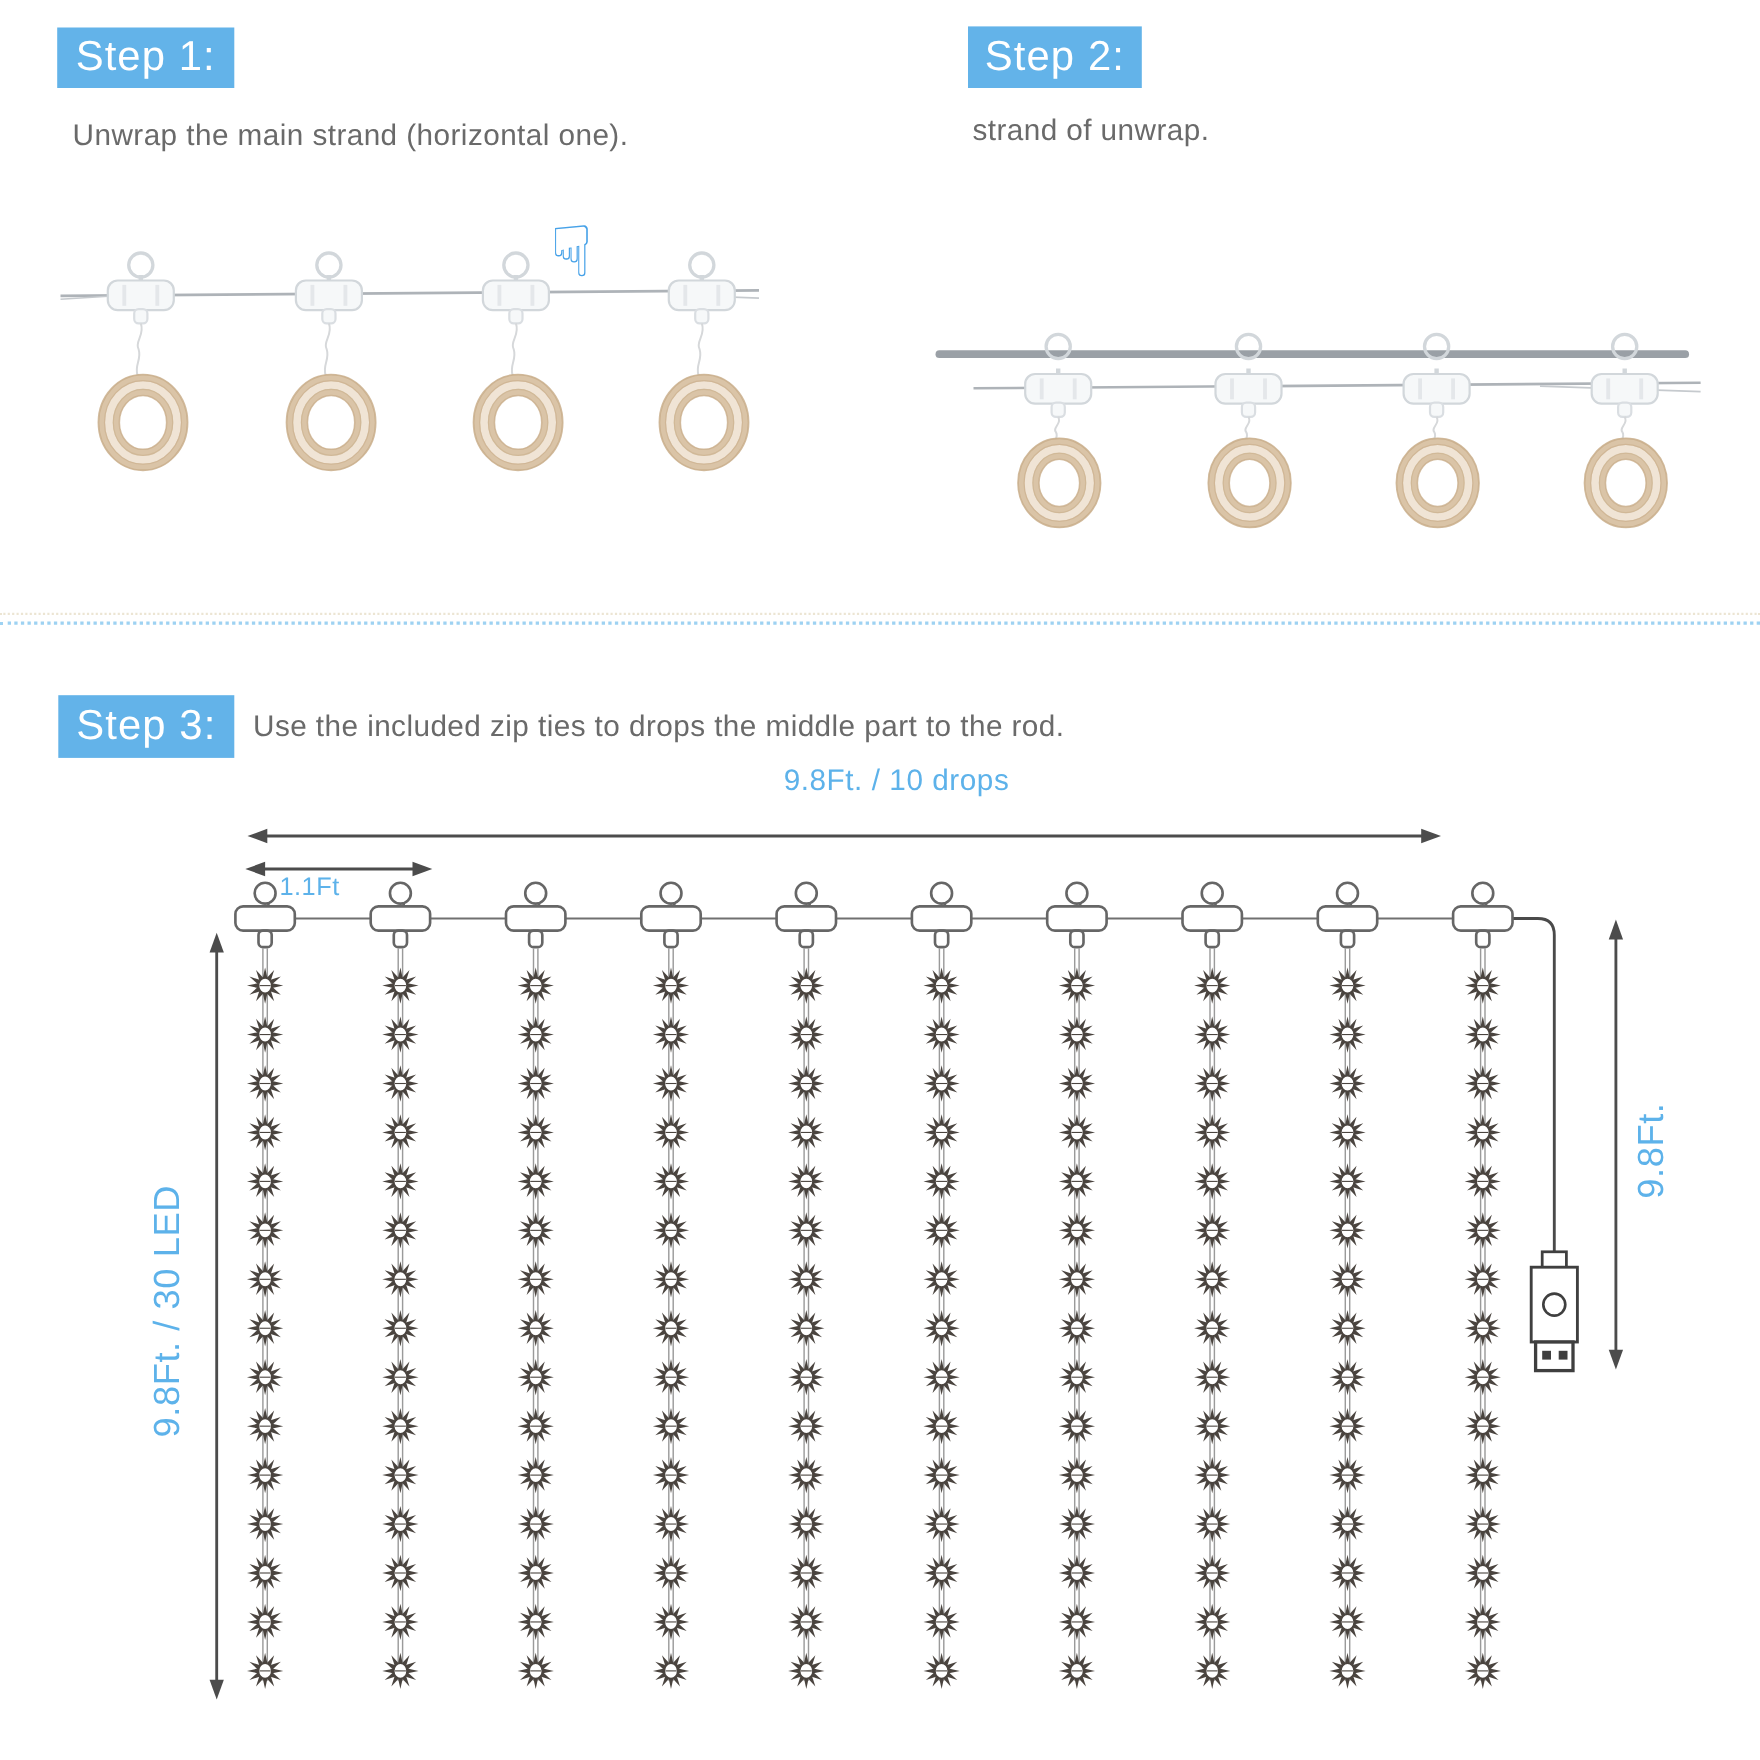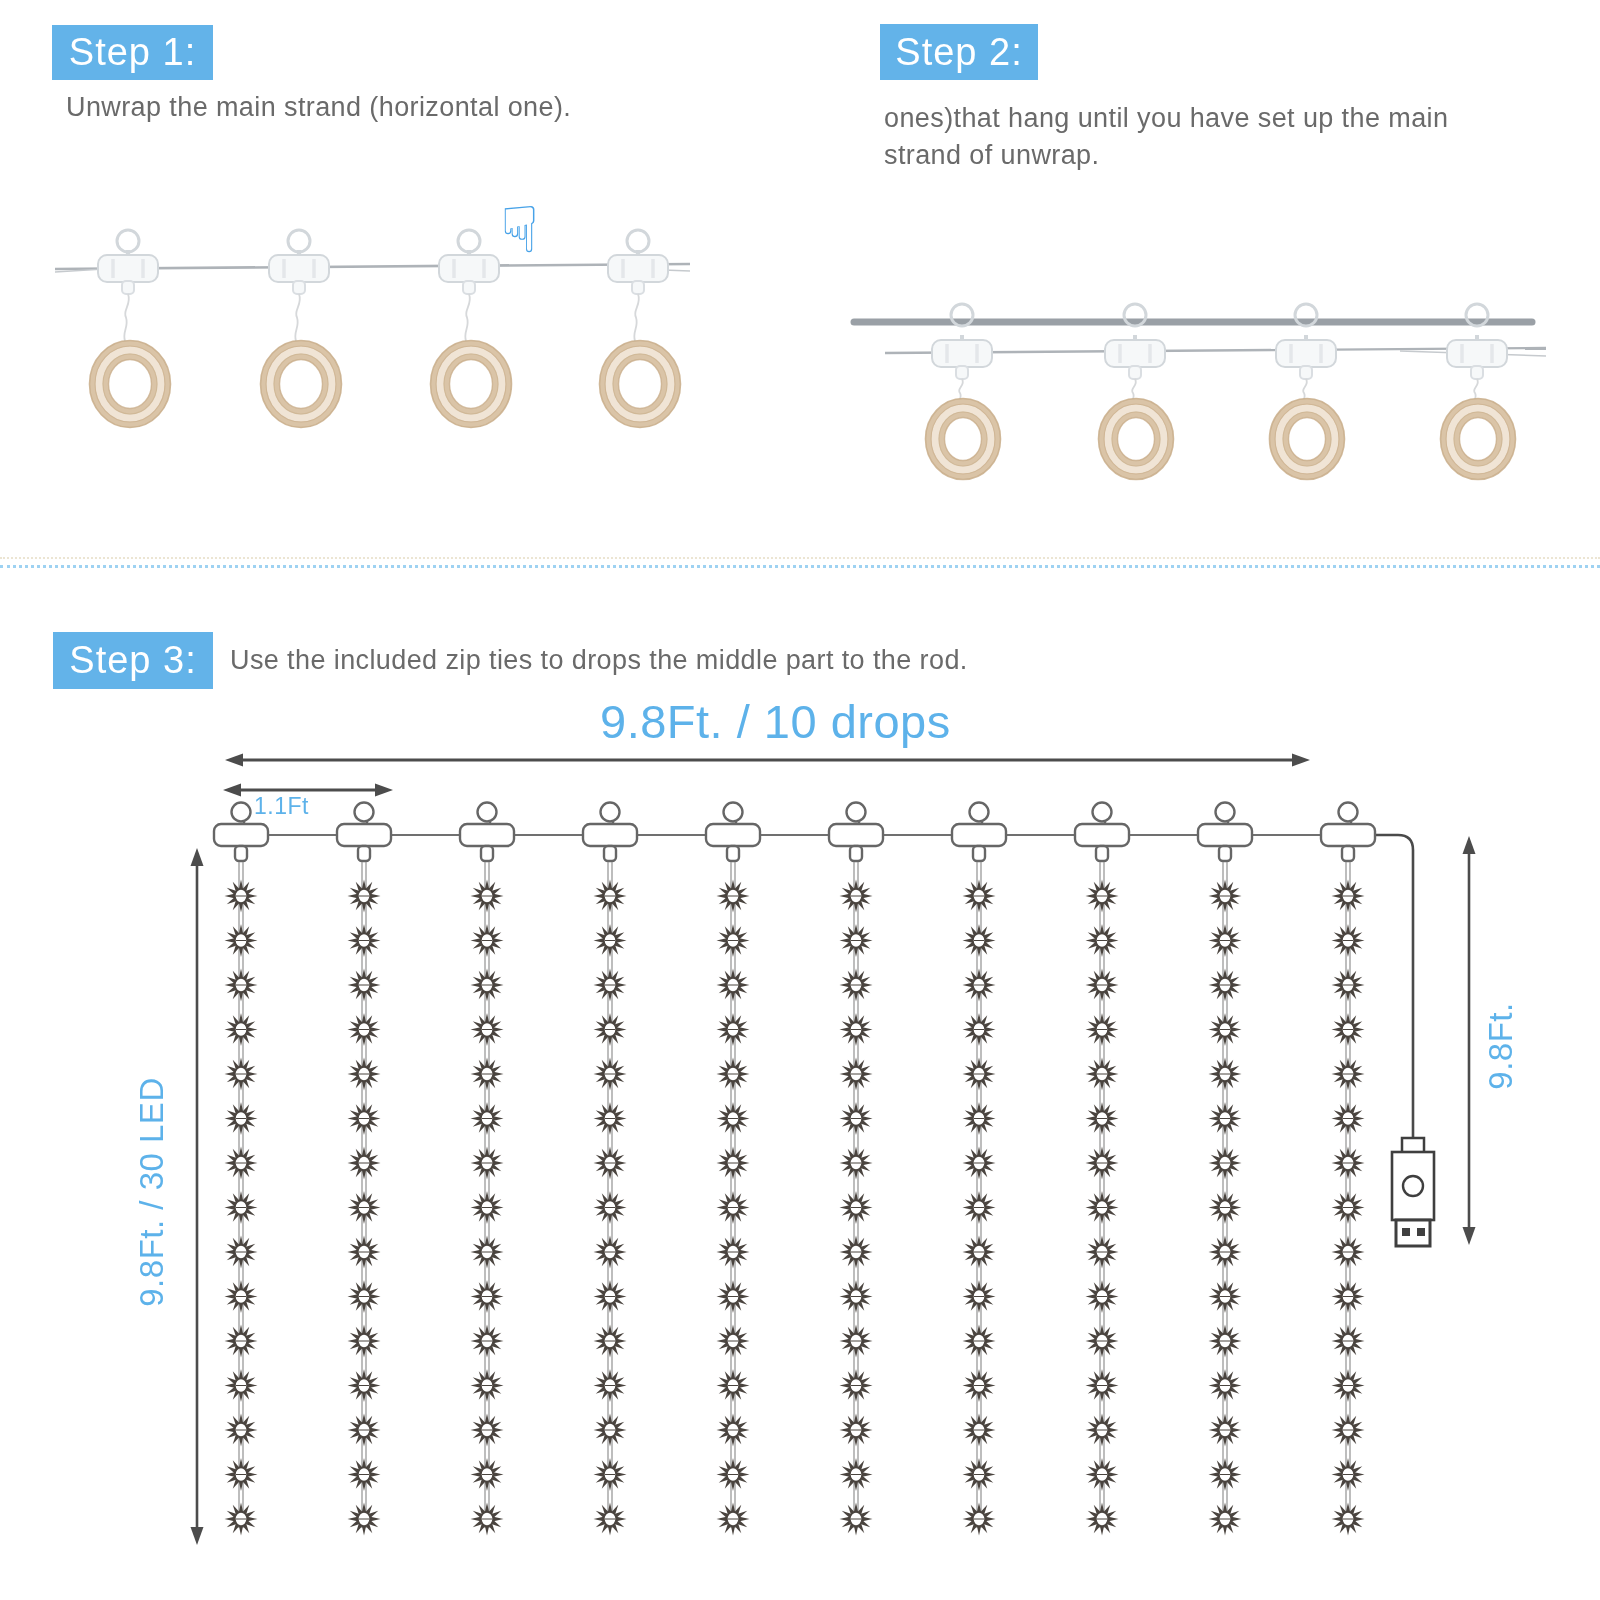--- a/index.html
+++ b/index.html
@@ -16,21 +16,21 @@
   svg{position:absolute;overflow:visible;}
 </style>
 </head>
 <body>
 
 <div id="page">
 
   <div class="badge" style="left:52px;top:25px;width:161px;height:55px;">
     <span>Step 1:</span>
   </div>
-  <div class="bodytext" style="left:66px;top:92px;">Unwrap the main strand (horizontal one).</div>
+  <div class="bodytext" style="left:66px;top:108px;">Unwrap the main strand (horizontal one).</div>
   <div id="step1-art" style="position:absolute;left:30px;top:205px;width:680px;height:250px;">
       <svg width="680" height="250" viewBox="0 0 680 250">
         <line x1="25" y1="64" x2="660" y2="59" stroke="#aeb3b8" stroke-width="2.6"></line>
         <line x1="580" y1="63" x2="660" y2="66" stroke="#c6cace" stroke-width="1.5"></line>
         <line x1="25" y1="67" x2="90" y2="63" stroke="#c6cace" stroke-width="1.5"></line>
         <g>
           <circle cx="98" cy="36" r="11" fill="none" stroke="#d2d7db" stroke-width="3"></circle>
           <line x1="98" y1="45" x2="98" y2="53" stroke="#d2d7db" stroke-width="4"></line>
           <rect x="68" y="50" width="60" height="27" rx="9" fill="#f6f8f9" stroke="#d2d7db" stroke-width="2"></rect>
           <line x1="83" y1="54" x2="83" y2="73" stroke="#e4e7ea" stroke-width="3.5"></line>
@@ -98,21 +98,20 @@
           <ellipse cx="610" cy="179" rx="27" ry="30" fill="none" stroke="#c9ae8b" stroke-width="1.1" opacity="0.55"></ellipse>
         </g>
       </svg>
     </div>
   <div class="hand" style="left:500px;top:198px;">☟</div>
 
   <div class="badge" style="left:880px;top:24px;width:158px;height:56px;">
     <span>Step 2:</span>
   </div>
   <div class="bodytext" style="left:884px;top:100px;line-height:37px;">
-    <div>ones)that hang until you have set up the main</div>
     <div>strand of unwrap.</div>
   </div>
   <div id="step2-art" style="position:absolute;left:840px;top:285px;width:710px;height:275px;">
       <svg width="710" height="275" viewBox="0 0 710 275">
         <line x1="14" y1="37" x2="692" y2="37" stroke="#9aa0a6" stroke-width="7" stroke-linecap="round"></line>
         <line x1="45" y1="68" x2="706" y2="63" stroke="#aeb3b8" stroke-width="2.4"></line>
         <line x1="560" y1="66" x2="706" y2="71" stroke="#c6cace" stroke-width="1.5"></line>
         <circle cx="122" cy="30" r="11" fill="none" stroke="#d2d7db" stroke-width="3"></circle>
         <g>
           <circle opacity="0" cx="122" cy="41" r="11" fill="none" stroke="#d2d7db" stroke-width="3"></circle>
@@ -492,17 +491,17 @@
           <use href="#led" transform="translate(1248,608.5)"></use>
           <use href="#led" transform="translate(1248,653)"></use>
           <use href="#led" transform="translate(1248,697.5)"></use>
           <use href="#led" transform="translate(1248,742)"></use>
           <use href="#led" transform="translate(1248,786.5)"></use>
           <use href="#led" transform="translate(1248,831)"></use>
         </g>
       </svg>
     </div>
 
-  <div class="dim" style="left:600px;top:694px;width:430px;font-size:47px;">9.8Ft. / 10 drops</div>
+  <div class="dim" style="left:600px;top:694px;width:430px;font-size:27px;text-align:center;">9.8Ft. / 10 drops</div>
   <div class="dim" style="left:254px;top:793px;font-size:23px;">1.1Ft</div>
   <div class="dim rot" style="left:-8px;top:1172px;width:320px;height:40px;font-size:33px;line-height:40px;">9.8Ft. / 30 LED</div>
   <div class="dim rot" style="left:1401px;top:1026px;width:200px;height:40px;font-size:33px;line-height:40px;">9.8Ft.</div>
 </div>
 
 </body></html>

